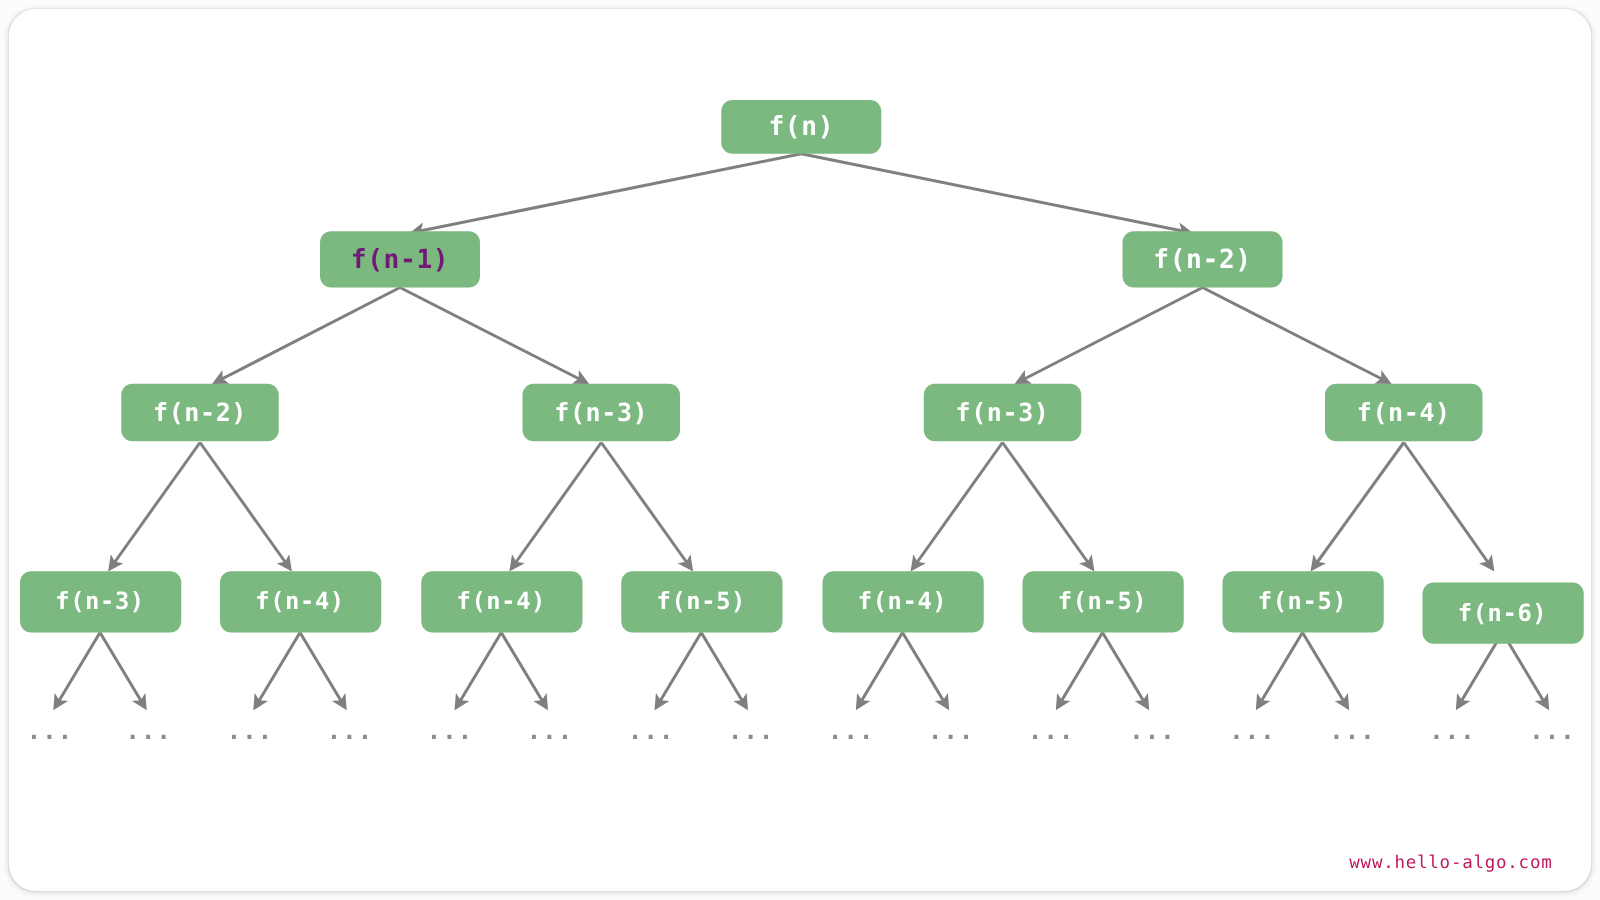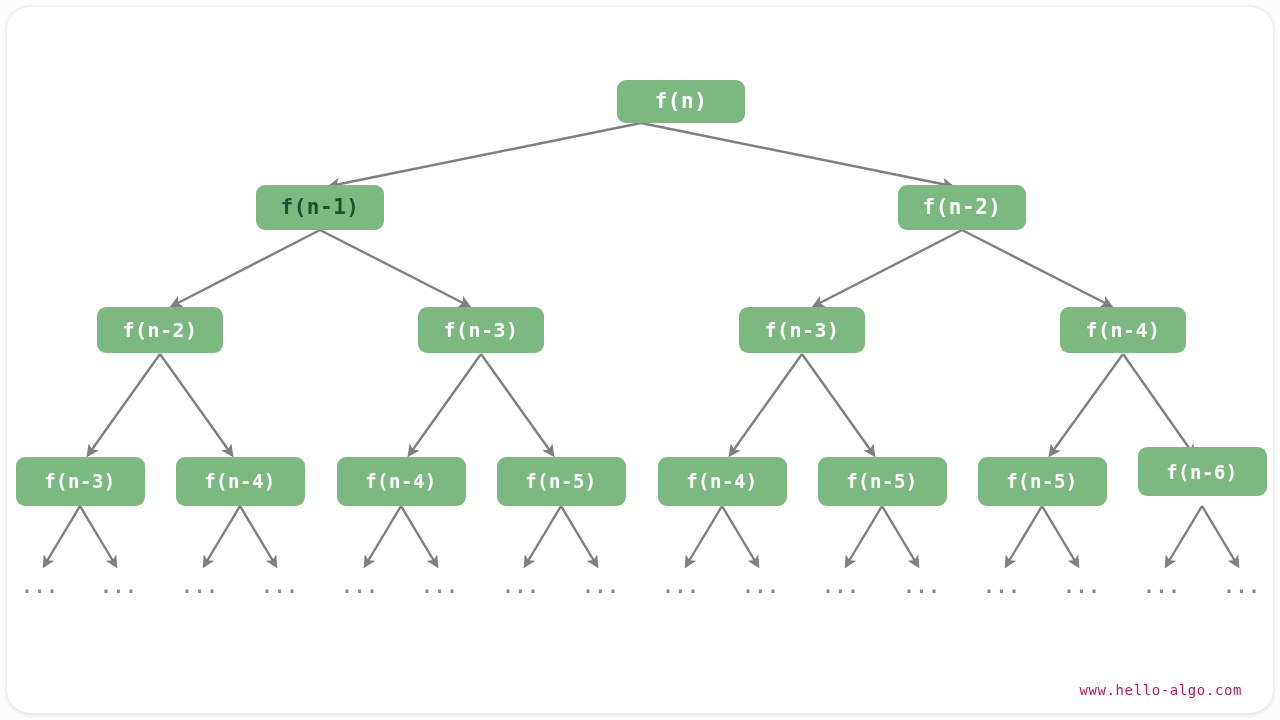--- a/index.html
+++ b/index.html
@@ -110,35 +110,35 @@
         <line x1="882" y1="506" x2="846" y2="566" stroke="#7f7f7f" stroke-width="2.4" marker-end="url(#arrowhead)"></line>
         <line x1="882" y1="506" x2="918" y2="566" stroke="#7f7f7f" stroke-width="2.4" marker-end="url(#arrowhead)"></line>
         <line x1="1042" y1="506" x2="1006" y2="566" stroke="#7f7f7f" stroke-width="2.4" marker-end="url(#arrowhead)"></line>
         <line x1="1042" y1="506" x2="1078" y2="566" stroke="#7f7f7f" stroke-width="2.4" marker-end="url(#arrowhead)"></line>
         <line x1="1202" y1="506" x2="1166" y2="566" stroke="#7f7f7f" stroke-width="2.4" marker-end="url(#arrowhead)"></line>
         <line x1="1202" y1="506" x2="1238" y2="566" stroke="#7f7f7f" stroke-width="2.4" marker-end="url(#arrowhead)"></line>
       </g>
   </svg>
 
   <div id="node-layer">
-      <div class="node" style="left: 577px; top: 79.5px; width: 128px; height: 43px; font-size: 21px; background: rgb(124, 185, 128); color: rgb(255, 255, 255); margin-left: 40px;">f(n)</div>
-      <div class="node" style="left: 256px; top: 184.5px; width: 128px; height: 45px; font-size: 21px; background: rgb(124, 185, 128); color: #14532d;">f(n-1)</div>
+      <div class="node" style="left: 577px; top: 79.5px; width: 128px; height: 43px; font-size: 21px; background: rgb(124, 185, 128); color: rgb(255, 255, 255);">f(n)</div>
+      <div class="node" style="left: 256px; top: 184.5px; width: 128px; height: 45px; font-size: 21px; background: rgb(124, 185, 128); color: #701a75;">f(n-1)</div>
       <div class="node" style="left: 898px; top: 184.5px; width: 128px; height: 45px; font-size: 21px; background: rgb(124, 185, 128); color: rgb(255, 255, 255);">f(n-2)</div>
       <div class="node" style="left: 97px; top: 307px; width: 126px; height: 46px; font-size: 20px; background: rgb(124, 185, 128); color: rgb(255, 255, 255);">f(n-2)</div>
       <div class="node" style="left: 418px; top: 307px; width: 126px; height: 46px; font-size: 20px; background: rgb(124, 185, 128); color: rgb(255, 255, 255);">f(n-3)</div>
       <div class="node" style="left: 739px; top: 307px; width: 126px; height: 46px; font-size: 20px; background: rgb(124, 185, 128); color: rgb(255, 255, 255);">f(n-3)</div>
       <div class="node" style="left: 1060px; top: 307px; width: 126px; height: 46px; font-size: 20px; background: rgb(124, 185, 128); color: rgb(255, 255, 255);">f(n-4)</div>
       <div class="node" style="left: 15.5px; top: 456.5px; width: 129px; height: 49px; font-size: 19px; background: rgb(124, 185, 128); color: rgb(255, 255, 255);">f(n-3)</div>
       <div class="node" style="left: 175.5px; top: 456.5px; width: 129px; height: 49px; font-size: 19px; background: rgb(124, 185, 128); color: rgb(255, 255, 255);">f(n-4)</div>
       <div class="node" style="left: 336.5px; top: 456.5px; width: 129px; height: 49px; font-size: 19px; background: rgb(124, 185, 128); color: rgb(255, 255, 255);">f(n-4)</div>
       <div class="node" style="left: 496.5px; top: 456.5px; width: 129px; height: 49px; font-size: 19px; background: rgb(124, 185, 128); color: rgb(255, 255, 255);">f(n-5)</div>
       <div class="node" style="left: 657.5px; top: 456.5px; width: 129px; height: 49px; font-size: 19px; background: rgb(124, 185, 128); color: rgb(255, 255, 255);">f(n-4)</div>
       <div class="node" style="left: 817.5px; top: 456.5px; width: 129px; height: 49px; font-size: 19px; background: rgb(124, 185, 128); color: rgb(255, 255, 255);">f(n-5)</div>
       <div class="node" style="left: 977.5px; top: 456.5px; width: 129px; height: 49px; font-size: 19px; background: rgb(124, 185, 128); color: rgb(255, 255, 255);">f(n-5)</div>
-      <div class="node" style="left: 1137.5px; top: 447px; width: 129px; height: 49px; font-size: 19px; background: rgb(124, 185, 128); color: rgb(255, 255, 255); text-align: center;">f(n-6)</div>
+      <div class="node" style="left: 1137.5px; top: 466px; width: 129px; height: 49px; font-size: 19px; background: rgb(124, 185, 128); color: rgb(255, 255, 255); text-align: center;">f(n-6)</div>
     </div>
 
   <div id="ellipsis-layer">
       <div class="ellipsis" style="left: 40px; top: 586px; color: rgb(140, 140, 140);">...</div>
       <div class="ellipsis" style="left: 119px; top: 586px; color: rgb(140, 140, 140);">...</div>
       <div class="ellipsis" style="left: 200px; top: 586px; color: rgb(140, 140, 140);">...</div>
       <div class="ellipsis" style="left: 280px; top: 586px; color: rgb(140, 140, 140);">...</div>
       <div class="ellipsis" style="left: 360px; top: 586px; color: rgb(140, 140, 140);">...</div>
       <div class="ellipsis" style="left: 440px; top: 586px; color: rgb(140, 140, 140);">...</div>
       <div class="ellipsis" style="left: 521px; top: 586px; color: rgb(140, 140, 140);">...</div>

